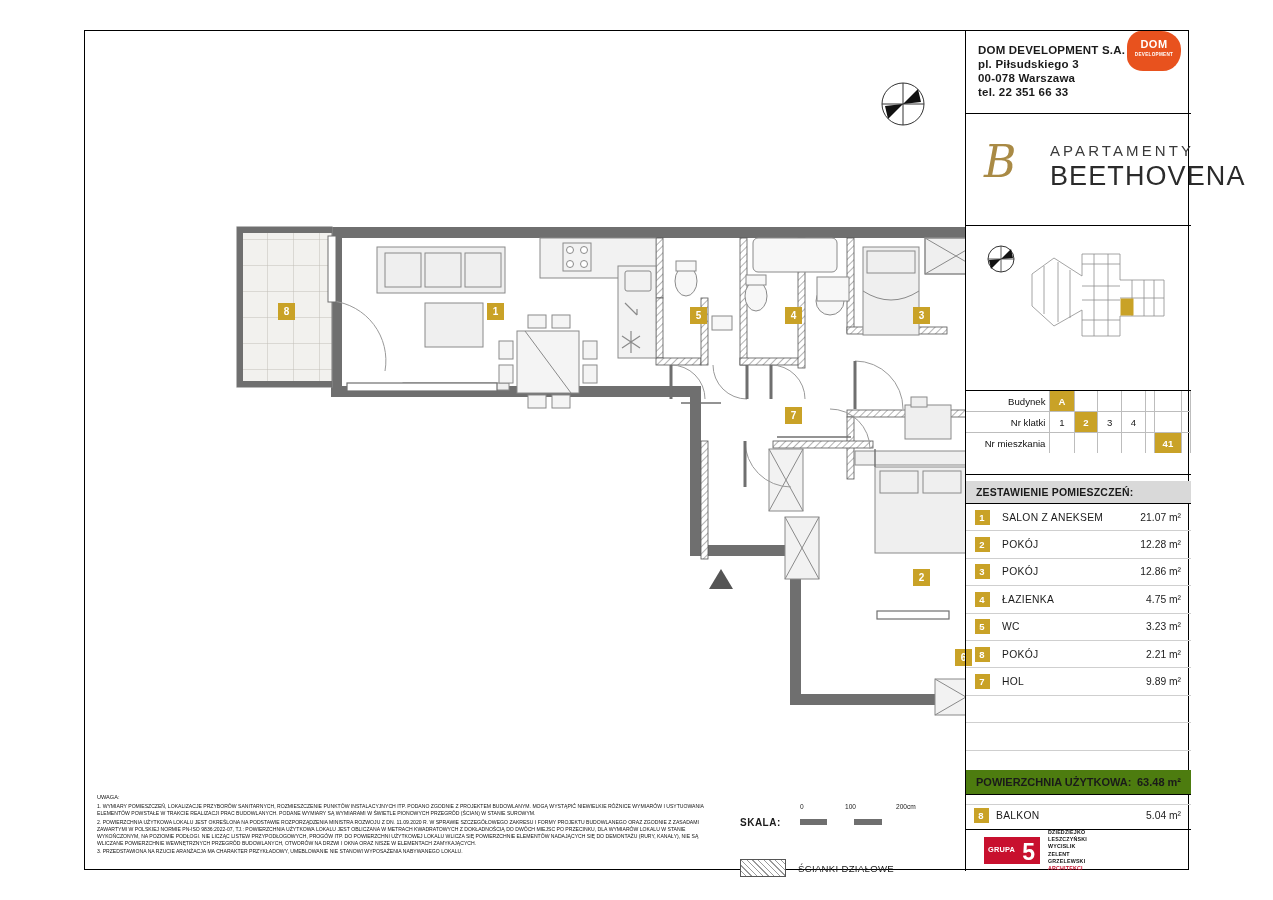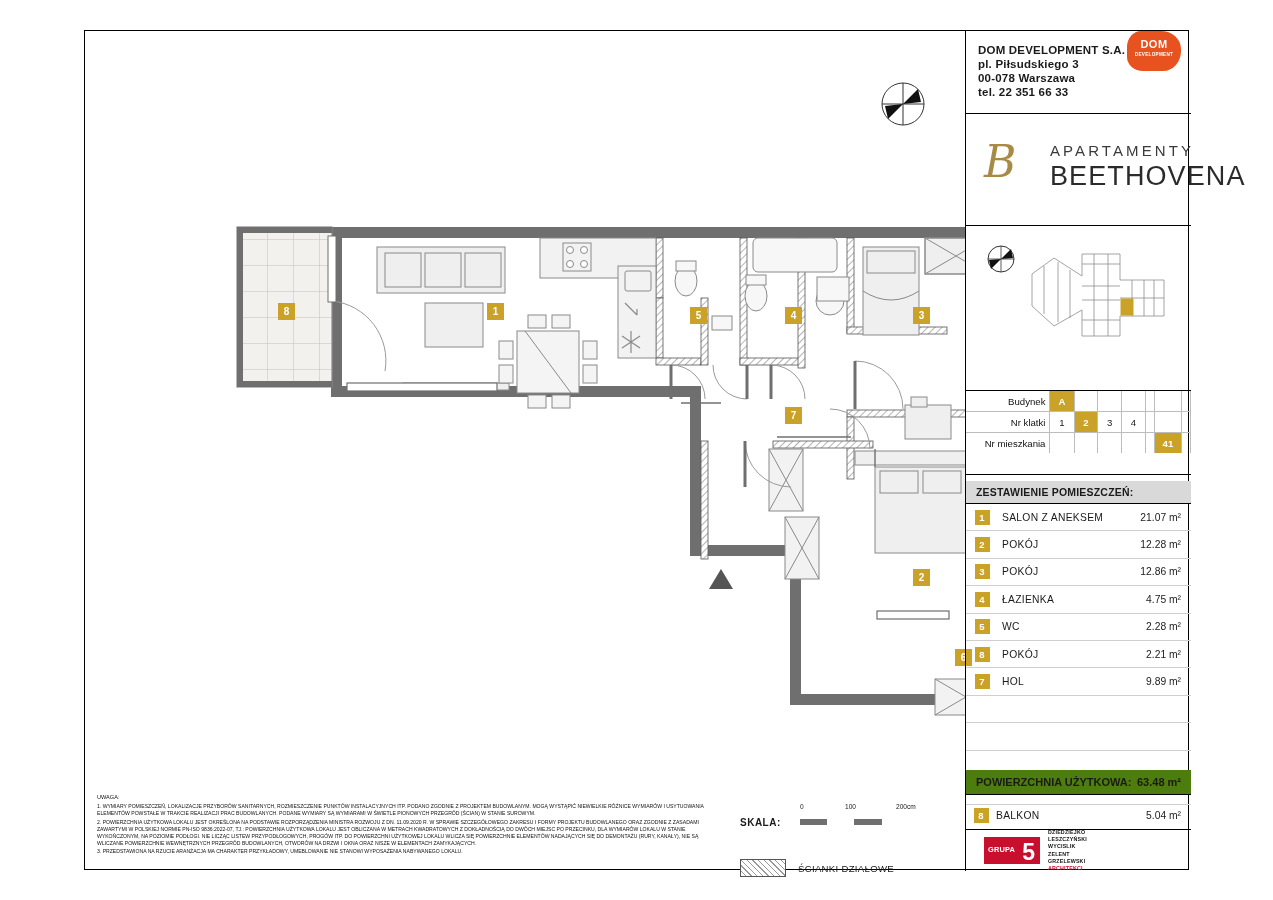--- a/index.html
+++ b/index.html
@@ -400,21 +400,21 @@
             <td class="ar">12.86 m²</td>
           </tr>
           <tr>
             <td class="num"><span class="badge">4</span></td>
             <td class="nm">ŁAZIENKA</td>
             <td class="ar">4.75 m²</td>
           </tr>
           <tr>
             <td class="num"><span class="badge">5</span></td>
             <td class="nm">WC</td>
-            <td class="ar">2.28 m²</td>
+            <td class="ar">3.23 m²</td>
           </tr>
           <tr>
             <td class="num"><span class="badge">8</span></td>
             <td class="nm">POKÓJ</td>
             <td class="ar">2.21 m²</td>
           </tr>
           <tr>
             <td class="num"><span class="badge">7</span></td>
             <td class="nm">HOL</td>
             <td class="ar">9.89 m²</td>

